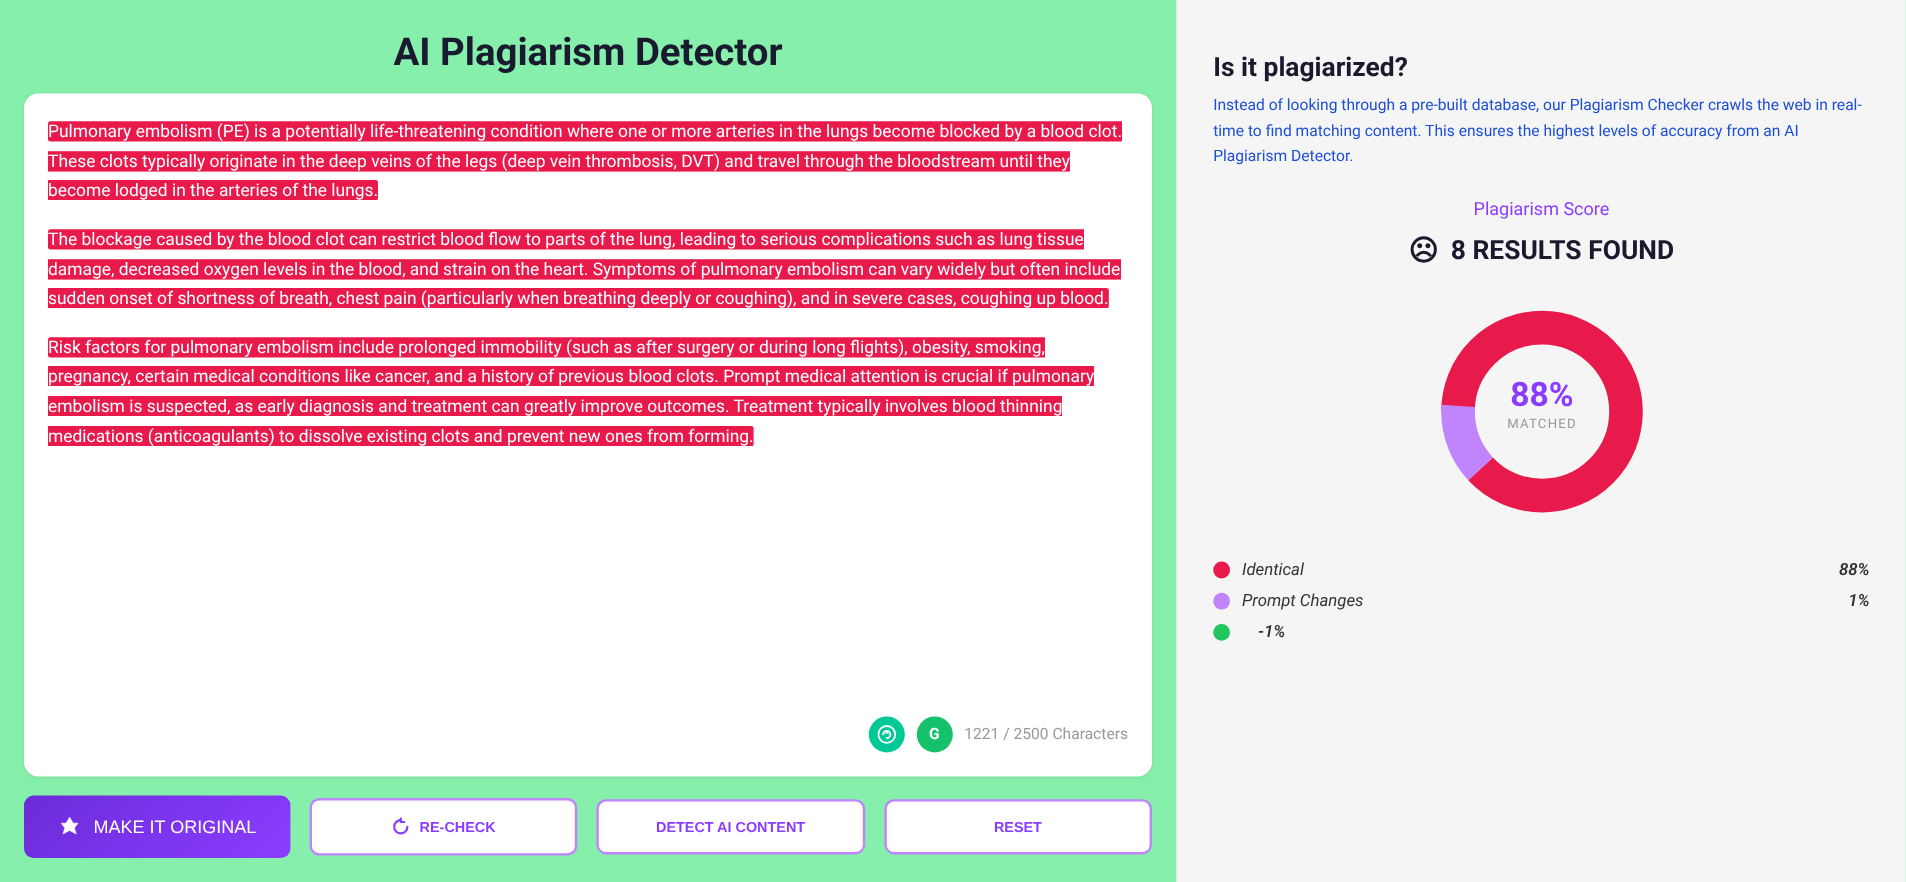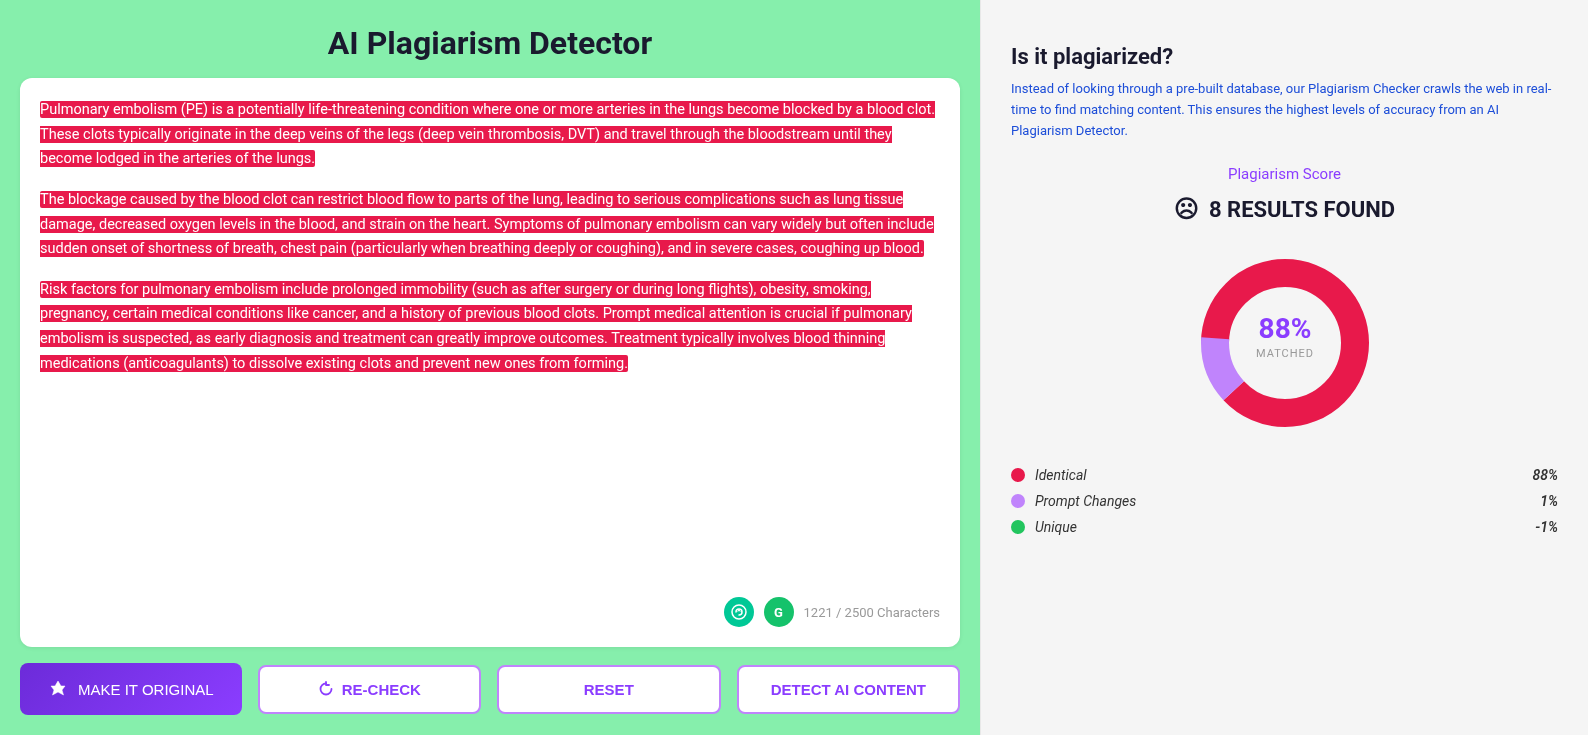--- a/index.html
+++ b/index.html
@@ -113,21 +113,21 @@
       gap: 10px;
       flex: 0 0 auto;
     }
 
     .btn-outline {
       background: white;
       color: #8b3dff;
       border: 2px solid #c084fc;
       border-radius: 8px;
       padding: 14px 24px;
-      font-size: 15px;
+      font-size: 12px;
       font-weight: 600;
       cursor: pointer;
       display: flex;
       align-items: center;
       gap: 8px;
       flex: 1;
       justify-content: center;
     }
 
     
@@ -288,25 +288,25 @@
 
     <button class="btn-outline">
       <svg width="16" height="16" viewBox="0 0 16 16" fill="none">
         <path d="M13.5 8A5.5 5.5 0 1 1 8 2.5" stroke="#8b3dff" stroke-width="1.8" stroke-linecap="round"></path>
         <polyline points="8,1 8,4 11,4" stroke="#8b3dff" stroke-width="1.8" stroke-linecap="round" stroke-linejoin="round"></polyline>
       </svg>
       <span>RE-CHECK</span>
     </button>
 
     <button class="btn-outline">
+      <span>DETECT AI CONTENT</span>
+    </button>
+
+    <button class="btn-outline">
       <span>RESET</span>
-    </button>
-
-    <button class="btn-outline">
-      <span>DETECT AI CONTENT</span>
     </button>
   </div>
 </div>
 
 <div class="right-panel">
   <h2 class="right-panel-title">Is it plagiarized?</h2>
   <p class="right-panel-desc">Instead of looking through a pre-built database, our Plagiarism Checker crawls the web in real-time to find matching content. This ensures the highest levels of accuracy from an AI Plagiarism Detector.</p>
 
   <div class="plagiarism-score-label">Plagiarism Score</div>
 
@@ -335,17 +335,16 @@
       <span class="legend-label">Identical</span>
       <span class="legend-pct">88%</span>
     </div>
     <div class="legend-item">
       <div class="legend-dot" style="background:#c084fc;"></div>
       <span class="legend-label">Prompt Changes</span>
       <span class="legend-pct">1%</span>
     </div>
     <div class="legend-item">
       <div class="legend-dot" style="background:#22c55e;"></div>
-      <span class="legend-label">Unique</span>
       <span class="legend-pct">-1%</span>
     </div>
   </div>
 </div>
 
 </body></html>

